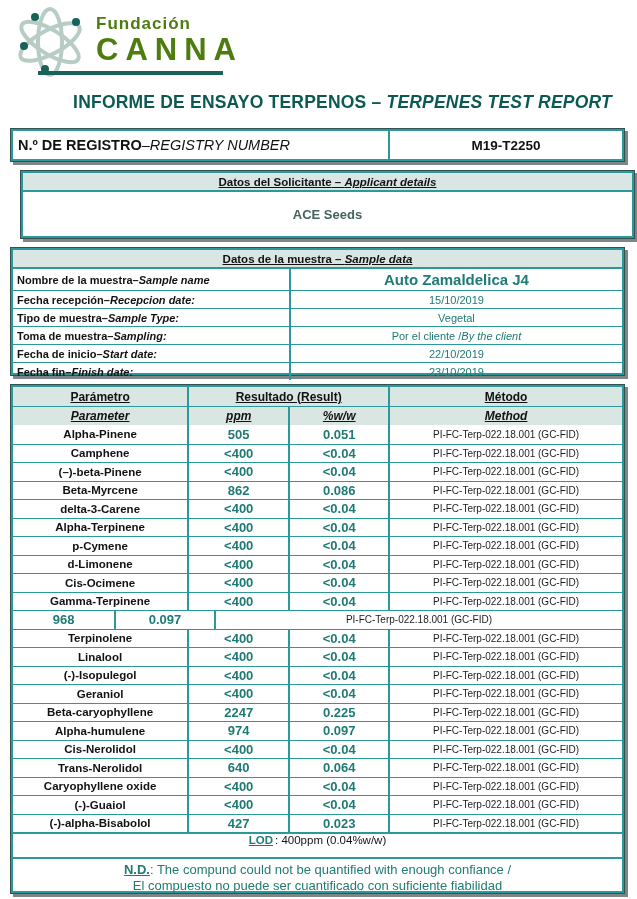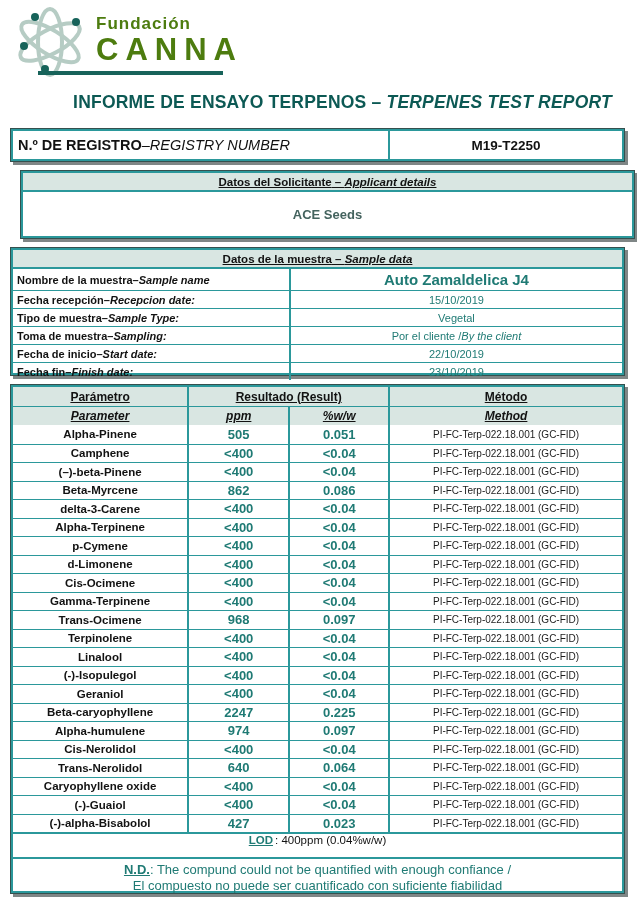--- a/index.html
+++ b/index.html
@@ -261,21 +261,20 @@
   </div>
 
   <div class="rt-row rt-drow">
     <div class="cell c-param d-name">Gamma-Terpinene</div>
     <div class="cell c-ppm d-num">&lt;400</div>
     <div class="cell c-pct d-num">&lt;0.04</div>
     <div class="cell c-method d-method">PI-FC-Terp-022.18.001 (GC-FID)</div>
   </div>
 
   <div class="rt-row rt-drow">
-    <div class="cell c-param d-name">Trans-Ocimene</div>
     <div class="cell c-ppm d-num">968</div>
     <div class="cell c-pct d-num">0.097</div>
     <div class="cell c-method d-method">PI-FC-Terp-022.18.001 (GC-FID)</div>
   </div>
 
   <div class="rt-row rt-drow">
     <div class="cell c-param d-name">Terpinolene</div>
     <div class="cell c-ppm d-num">&lt;400</div>
     <div class="cell c-pct d-num">&lt;0.04</div>
     <div class="cell c-method d-method">PI-FC-Terp-022.18.001 (GC-FID)</div>

